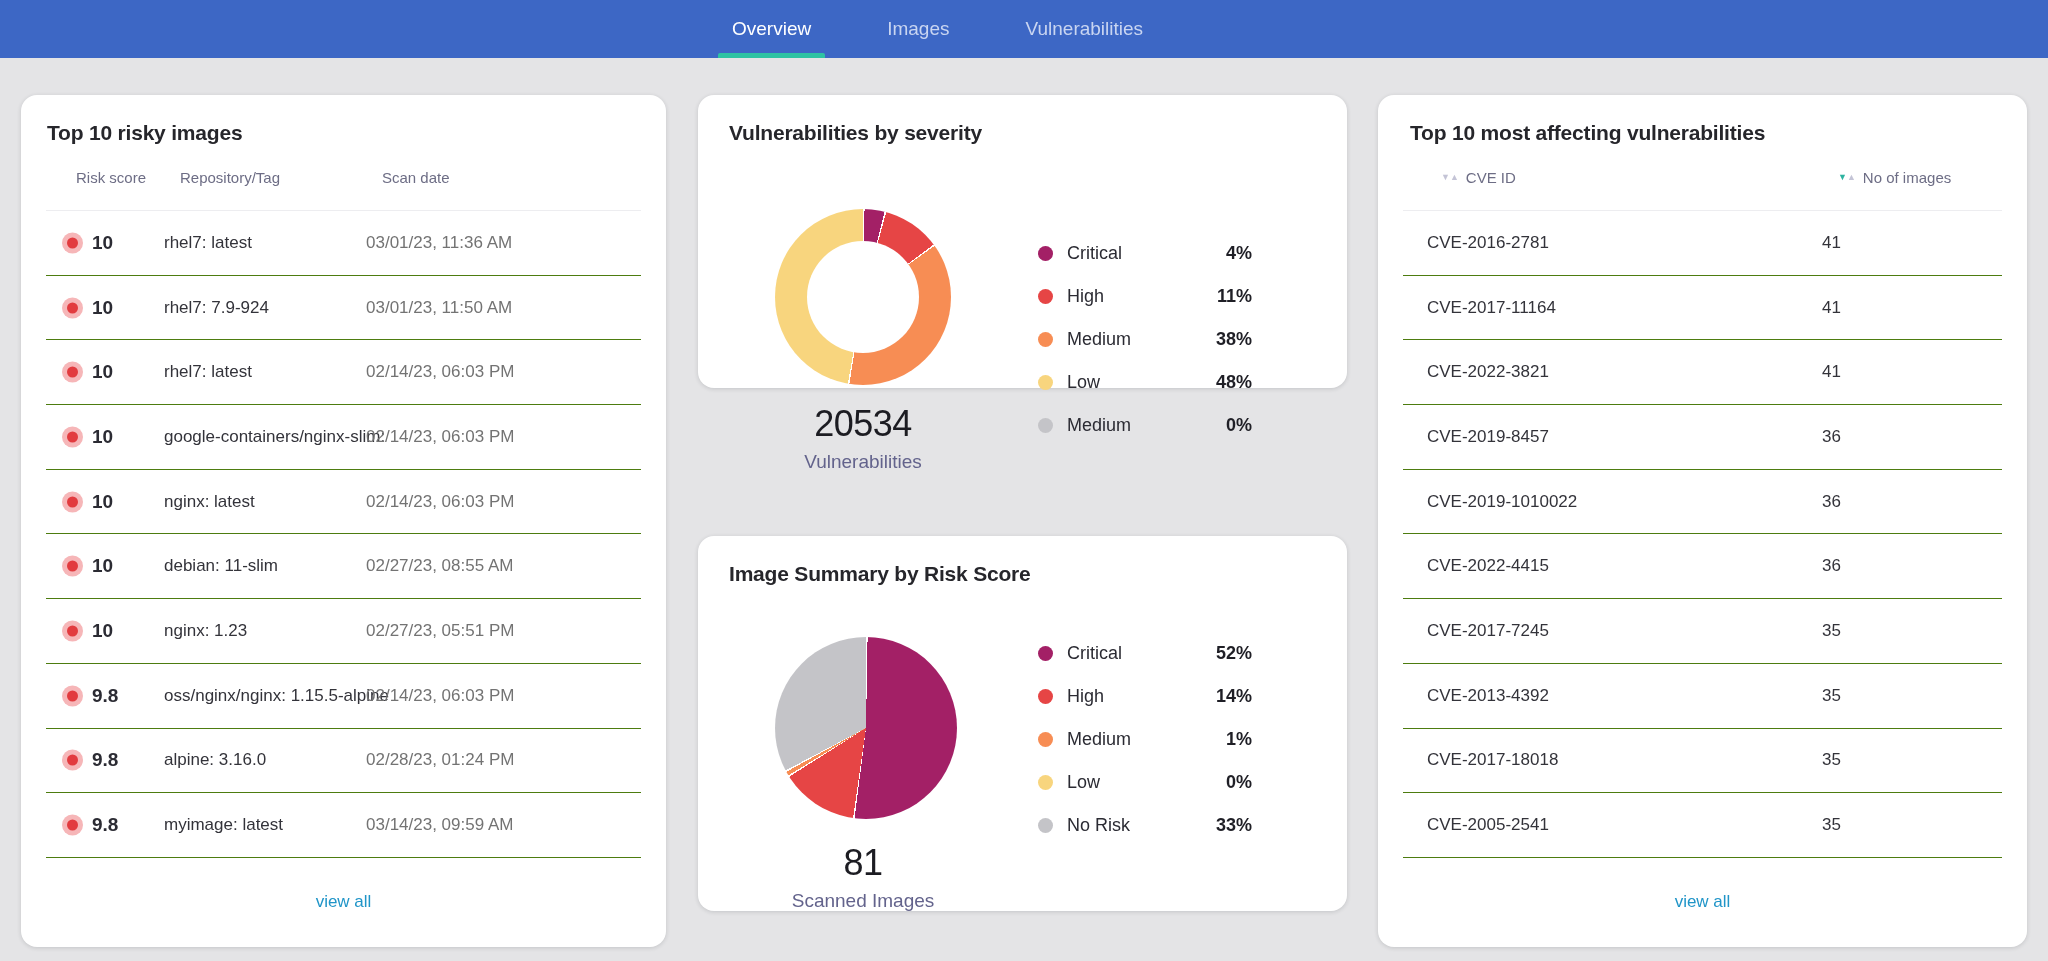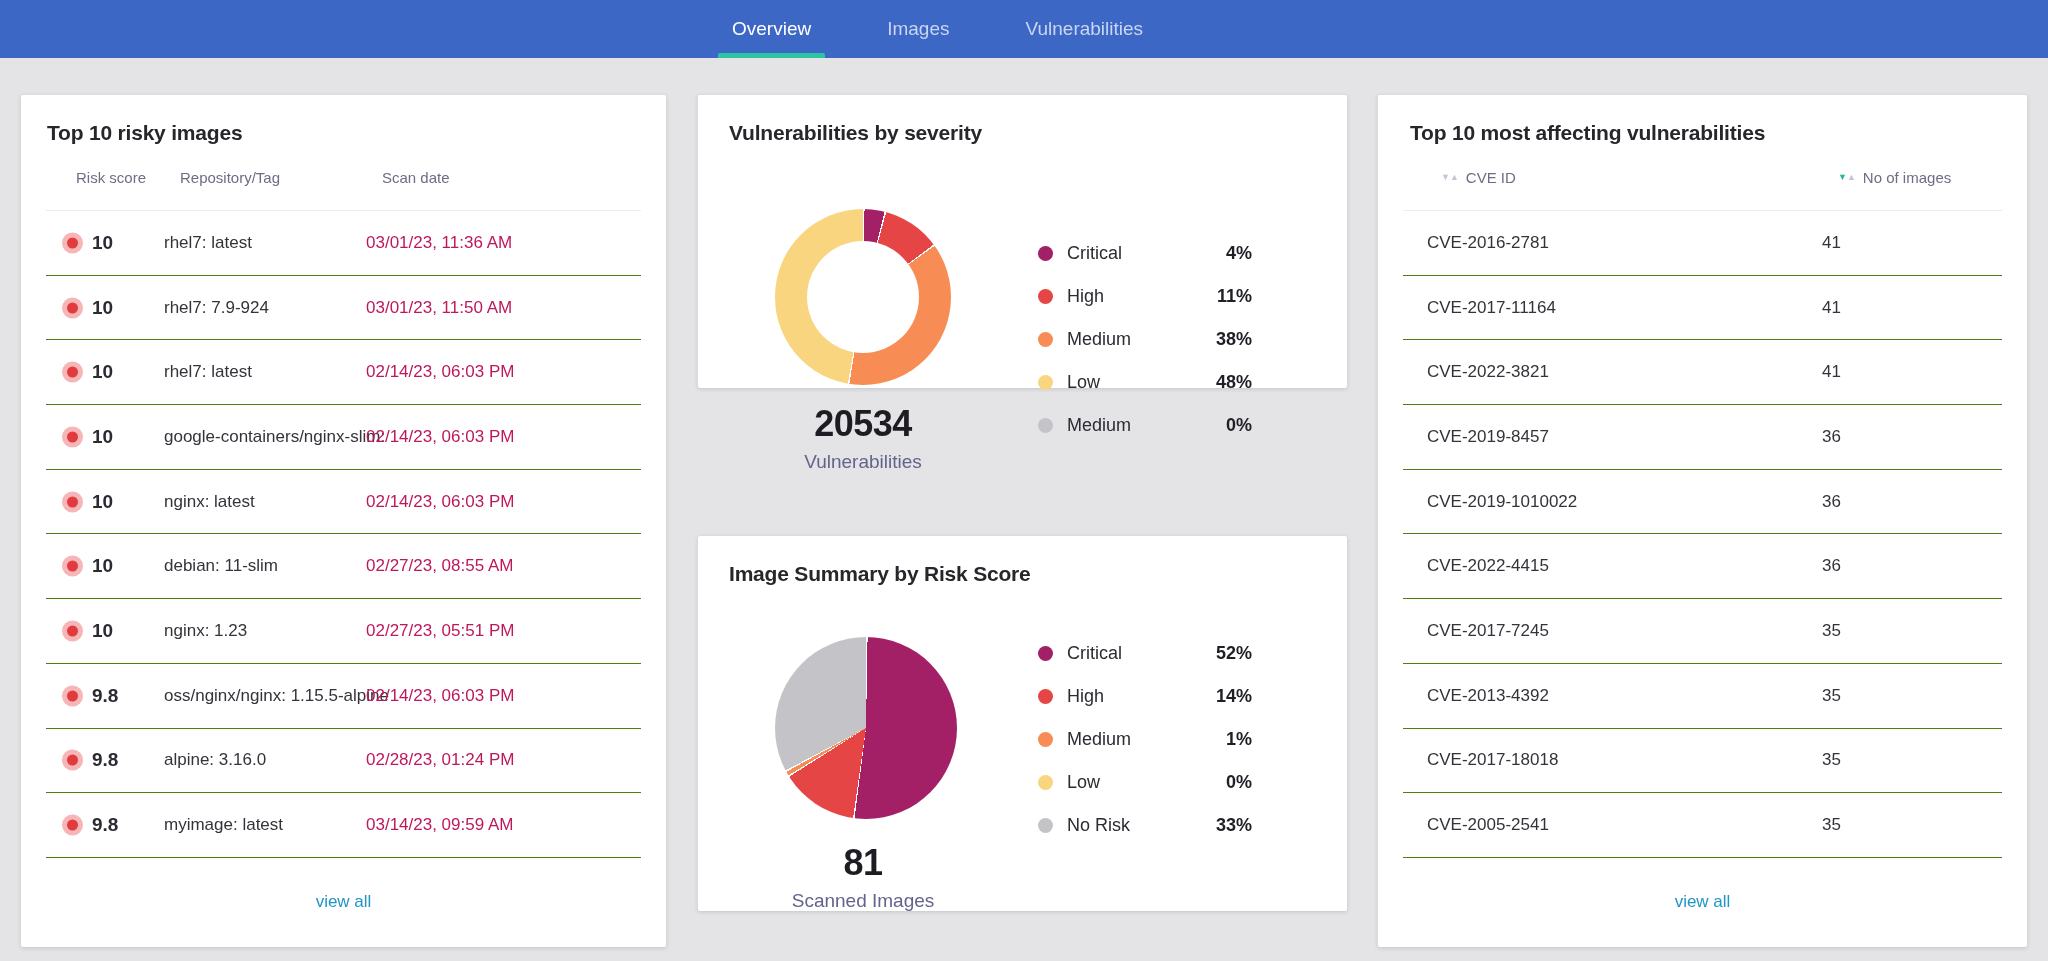--- a/index.html
+++ b/index.html
@@ -10,21 +10,21 @@
     font-family:"Liberation Sans", sans-serif;
     color:#28282f;
   }
   
   .navbar { position:absolute; top:0; left:0; width:2048px; height:58px; background:var(--navbg,#3d67c5); }
   .tabs { position:absolute; left:718px; top:0; height:58px; display:flex; gap:48px; }
   .tab { position:relative; display:flex; align-items:center; padding:0 14px; font-size:19px; color:#c9d5f1; cursor:pointer; }
   .tab.active { color:#ffffff;text-align:right; }
   .tab.active::after { content:""; position:absolute; left:0; right:0; bottom:0; height:5px; background:var(--teal,#2ec3a3); border-radius:2px 2px 0 0; }
   
-  .card { position:absolute; background:#fff; border-radius:2px; box-shadow:0 1px 4px rgba(31,35,41,.16); }
+  .card { position:absolute; background:#fff; border-radius:16px; box-shadow:0 1px 4px rgba(31,35,41,.16); }
   #card-risky      { left:21px;   top:95px;  width:645px; height:852px; }
   #card-severity   { left:698px;  top:95px;  width:649px; height:293px; }
   #card-riskscore  { left:698px;  top:536px; width:649px; height:375px; }
   #card-vulns      { left:1378px; top:95px;  width:649px; height:852px; }
   .card-title { position:absolute; top:26px; font-size:21px; font-weight:700; color:#26262b; margin:0; letter-spacing:-0.2px; }
   #card-risky .card-title { left:26px; }
   #card-severity .card-title, #card-riskscore .card-title { left:31px; }
   #card-vulns .card-title { left:32px; }
   
   .thead { position:absolute; top:74px; left:0; right:0; height:22px; font-size:15px; color:#6d6d85; }
@@ -32,32 +32,32 @@
   .sort-icon { display:inline-flex; margin-right:7px; }
   .tri { font-size:9px; line-height:1; color:#c4c4d6; }
   .th[data-sort="desc"] .tri-down { color:#2db3a0; }
   .tbody { position:absolute; top:115px; left:25px; right:25px; border-top:1px solid #ededf0; }
   .trow { position:relative; height:64.7px; border-bottom:1px solid #4d7c0f; }
   .trow span { position:absolute; top:50%; transform:translateY(-50%); white-space:nowrap; }
   .risk-dot { left:16px; width:21px; height:21px; border-radius:50%; background:#f6b6b8; }
   .risk-dot::after { content:""; position:absolute; left:5px; top:5px; width:11px; height:11px; border-radius:50%; background:#e23b3f; }
   .c-score { left:46px; font-size:19px; font-weight:700; color:#2b2b33; }
   .c-repo  { left:118px; font-size:17px; color:#33333a; }
-  .c-date  { left:320px; font-size:17px; color:#be185d; }
+  .c-date  { left:320px; font-size:17px; color:#737373; }
   .c-cve   { left:24px;  font-size:17px; color:#33333a; }
   .c-count { left:419px; font-size:17px; color:#33333a; }
   .view-all { position:absolute; top:797px; left:0; right:0; text-align:center; font-size:17px; color:var(--link,#2095c8); cursor:pointer; }
   
   .donut { position:absolute; left:77px; top:114px; width:176px; height:176px; border-radius:50%; }
   .donut-hole { position:absolute; inset:32px; border-radius:50%; background:#fff; }
   .pie { position:absolute; left:77px; top:101px; width:182px; height:182px; border-radius:50%; }
   .chart-total { position:absolute; left:52px; width:226px; text-align:center; }
   #card-severity .chart-total { top:310px; }
   #card-riskscore .chart-total { top:308px; }
-  .total-number { font-size:36px; font-weight:700; color:#1c1c22; letter-spacing:-0.5px; line-height:1.05; }
+  .total-number { font-size:36px; font-weight:400; color:#1c1c22; letter-spacing:-0.5px; line-height:1.05; }
   .total-label { font-size:19px; color:#63638c; margin-top:8px; }
   
   .legend { position:absolute; left:340px; width:214px; display:flex; flex-direction:column; }
   #card-severity .legend { top:137px; }
   #card-riskscore .legend { top:96px; }
   .legend-item { height:43px; display:flex; align-items:center; }
   .legend-dot { width:15px; height:15px; border-radius:50%; margin-right:14px; flex:none; }
   .legend-label { font-size:18px; color:#2b2b33; }
   .legend-value { margin-left:auto; font-size:18px; font-weight:700; color:#1f1f26; }
 </style>

